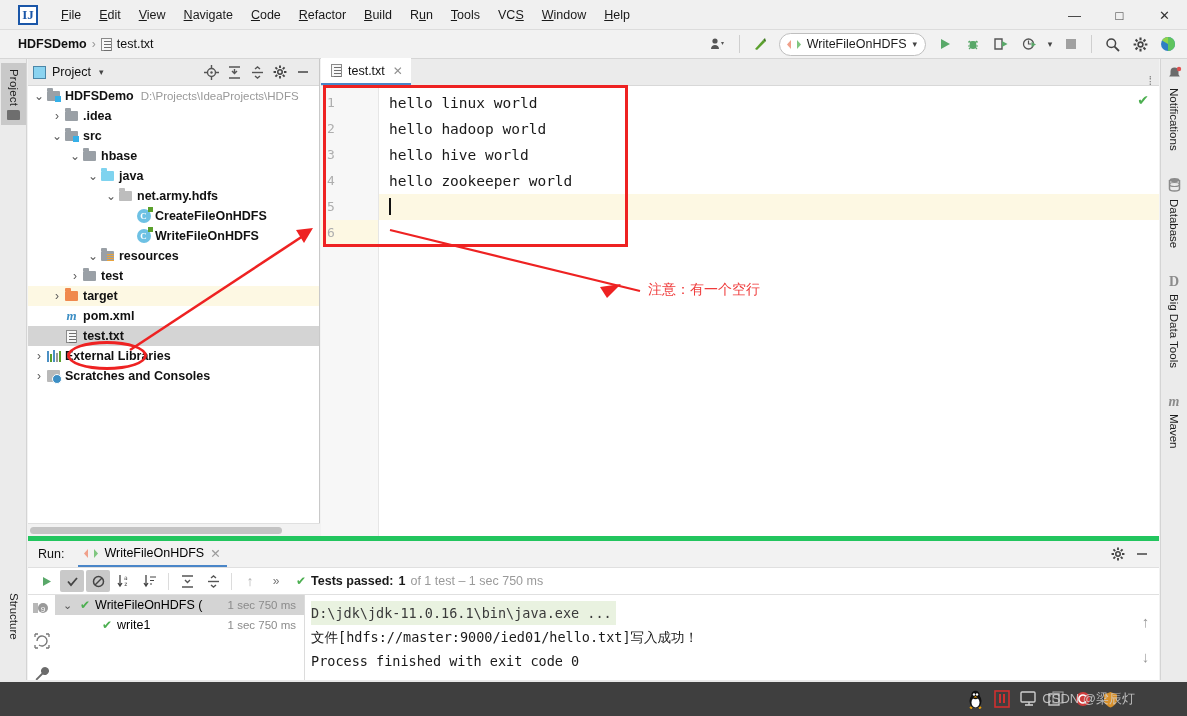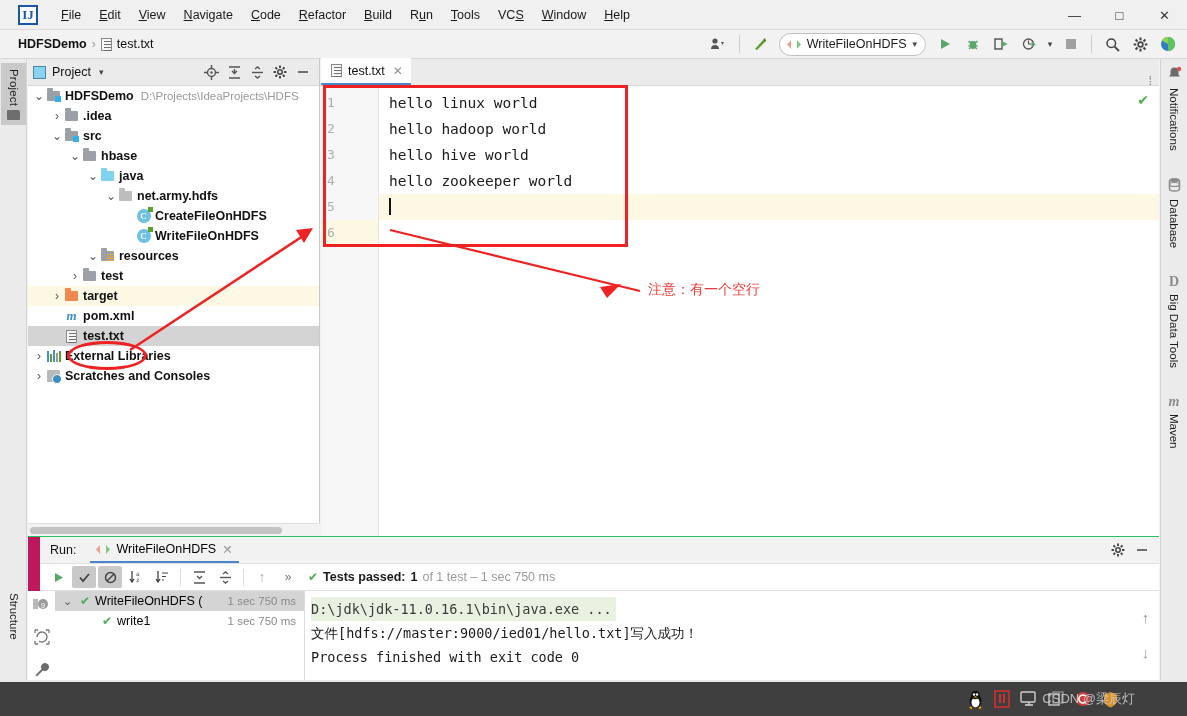--- a/index.html
+++ b/index.html
@@ -182,23 +182,22 @@
     position: absolute; color: #ef3b3b; font-size: 14px;
     font-family: "Liberation Sans", sans-serif; white-space: nowrap;
   }
   .redellipse {
     position: absolute; border: 3px solid #ee2222; border-radius: 50%; pointer-events: none;
   }
   svg.overlay { position: absolute; top:0; left:0; width:1187px; height:716px; pointer-events:none; }
 
   
   .run-panel {
-    position: absolute; left: 28px; right: 28px; top: 536px; bottom: 36px; background: #be185d;
-    border-top: 1px solid #22c55e;
-    padding-left: 12px;
+    position: absolute; left: 28px; right: 28px; top: 536px; bottom: 36px; background: #a21caf;
+    border-top: 5px solid #22c55e;
   }
   .run-head { height: 26px; background: #f2f2f2; display: flex; align-items: center; padding-left: 10px; }
   .run-label { font-size: 12.5px; color: #111; }
   .run-tab {
     margin-left: 14px; height: 26px; display: flex; align-items: center; gap: 6px;
     border-bottom: 2px solid #4a86c8; padding: 0 6px; font-size: 12.5px;
   }
   .run-tab .x { color: #9b9b9b; }
   .run-head-actions { margin-left:auto; display:flex; align-items:center; gap:2px; padding-right:6px; }
 

